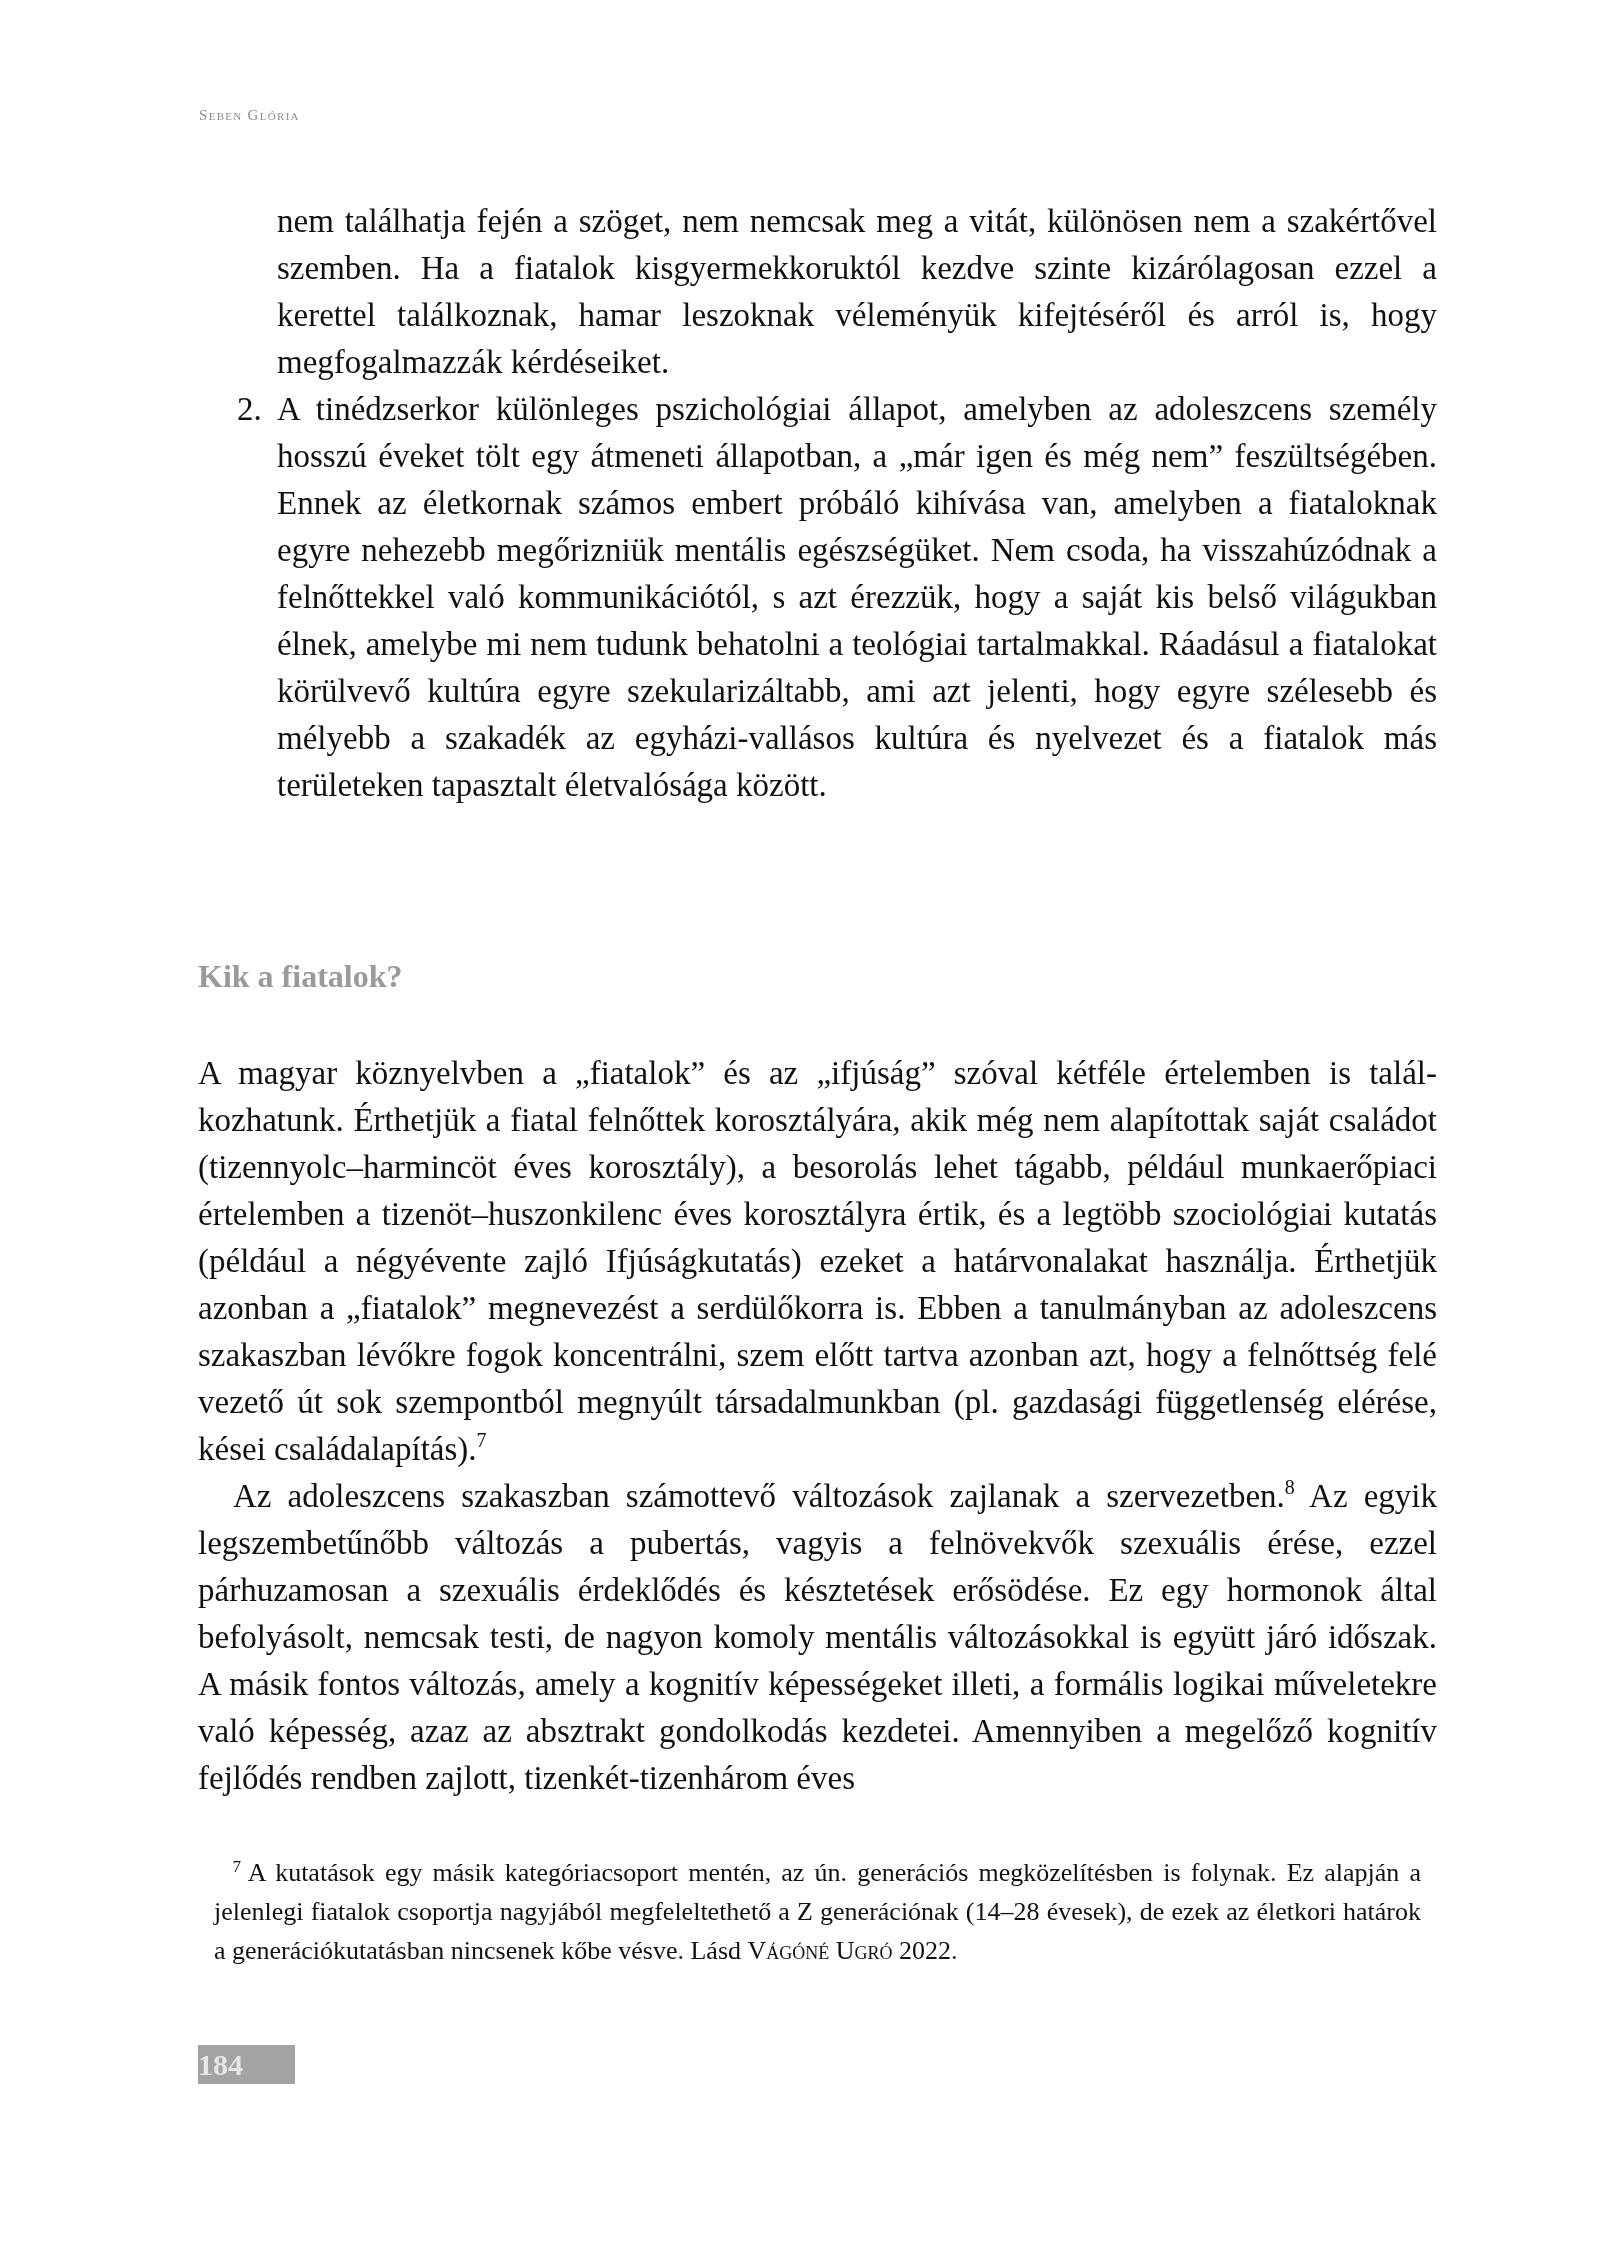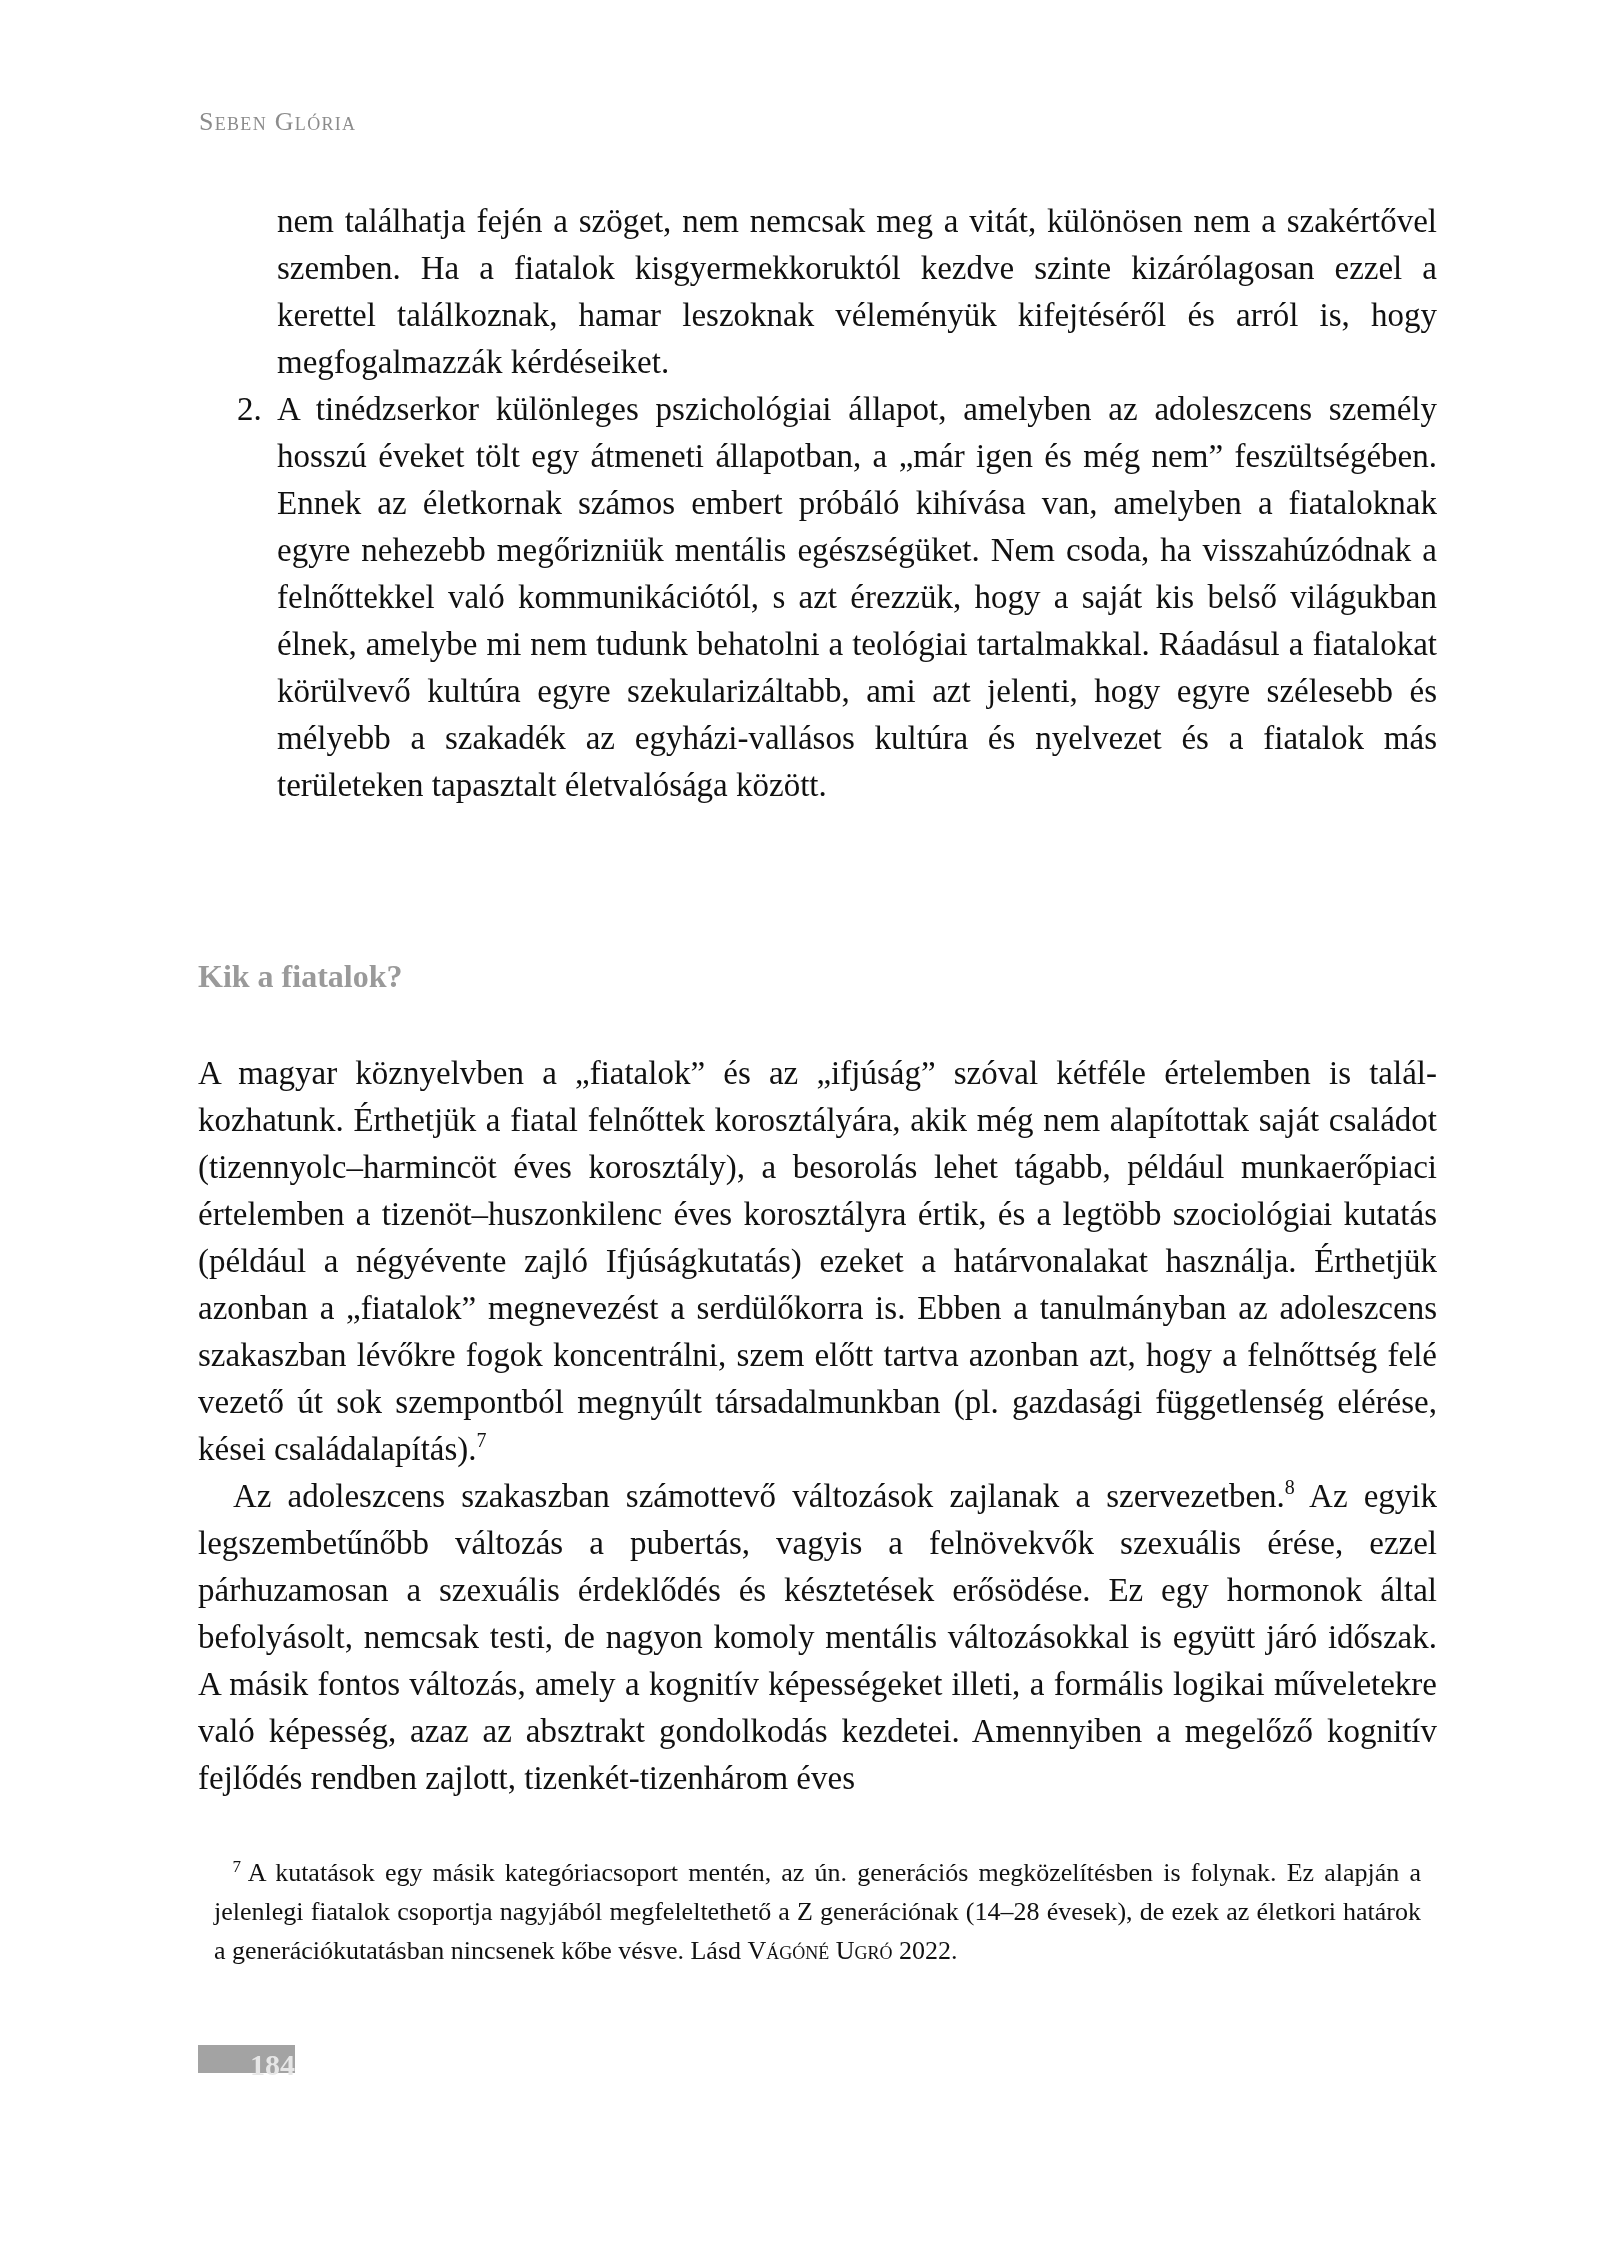--- a/index.html
+++ b/index.html
@@ -1,37 +1,37 @@
 <!DOCTYPE html>
 <html style="font-size:13.4px"><head>
 <meta charset="utf-8">
 <style>
   html, body { margin: 0; padding: 0; background: #ffffff; }
   body { width: 1617px; height: 2261px; position: relative; overflow: hidden;
          font-family: "Liberation Serif", "DejaVu Serif", serif; color: #111111; }
-  .running-head { position: absolute; left: 199px; top: 107px; font-size: 26px;
+  .running-head { position: absolute; left: 199px; top: 107px; font-size: 15px;
                   font-variant: small-caps; letter-spacing: 1.3px; color: #8c8c8c; }
   .text-block { position: absolute; left: 198px; width: 1239px; font-size: 33px; line-height: 47px; }
   .list { top: 198px; }
   .list-item { position: relative; padding-left: 79px; text-align: justify; text-align-last: left; hyphens: manual; }
   .list-num { position: absolute; left: 39px; top: 0; }
   .heading { position: absolute; left: 198px; top: 951px; font-size: 32px; font-weight: bold;
              color: #9a9a9a; margin: 0; line-height: 50px; }
   .body { top: 1050px; }
   .body p { margin: 0; text-align: justify; text-align-last: left; }
   .body p.indent { text-indent: 35px; }
   sup { font-size: 20px; line-height: 0; vertical-align: 13.4px; }
   .footnotes { position: absolute; left: 198px; top: 1837px; width: 1239px; font-size: 26px; line-height: 39px; }
   .footnotes p { margin: 16px; text-align: justify; text-align-last: left; }
   .footnotes p.fn { text-indent: 18.5px; }
   .fn-mark { font-size: 17px; vertical-align: 9.2px; line-height: 0; margin-right: 6.7px; }
   .sc { font-variant: small-caps; }
-  .page-number { position: absolute; left: 198px; top: 2045px; width: 97px; height: 28px;
+  .page-number { position: absolute; left: 198px; top: 2045px; width: 97px; height: 39px;
                  background: #a3a3a3; color: #e6e6e6; font-weight: bold; font-size: 30px;
-                 text-align: right; line-height: 40px; }
+                 text-align: left; line-height: 40px; }
 </style>
 </head>
 <body>
 
 <div class="running-head">Seben Glória</div>
 
 <div class="text-block list">
   <div class="list-item">nem találhatja fején a szöget, nem nemcsak meg a vitát, különösen nem a szak­értővel szemben. Ha a fiatalok kisgyermekkoruktól kezdve szinte kizárólagosan ezzel a kerettel találkoznak, hamar leszoknak véleményük kifejtéséről és arról is, hogy megfogalmazzák kérdéseiket.</div>
   <div class="list-item">
     <span class="list-num">2.</span>

